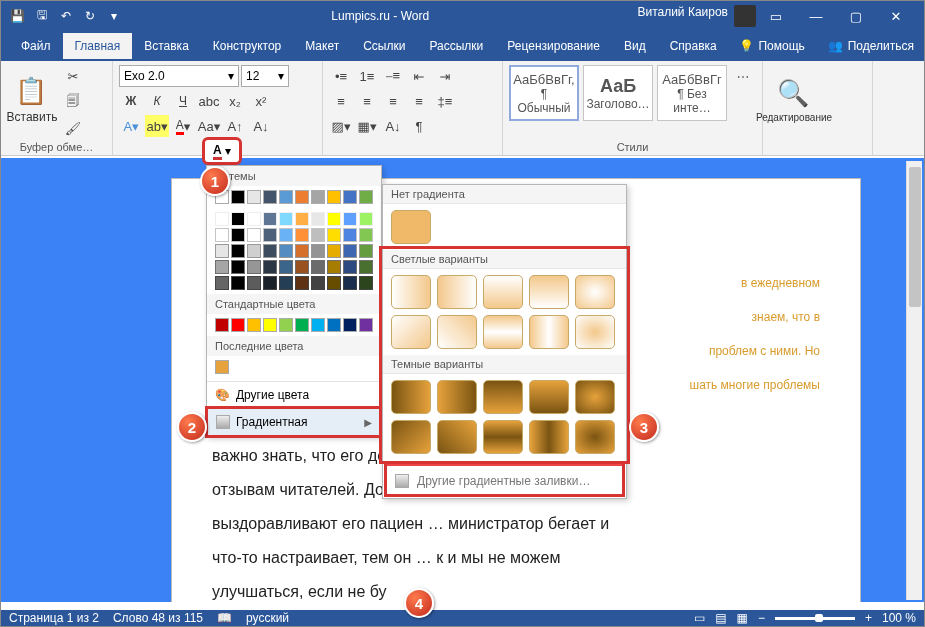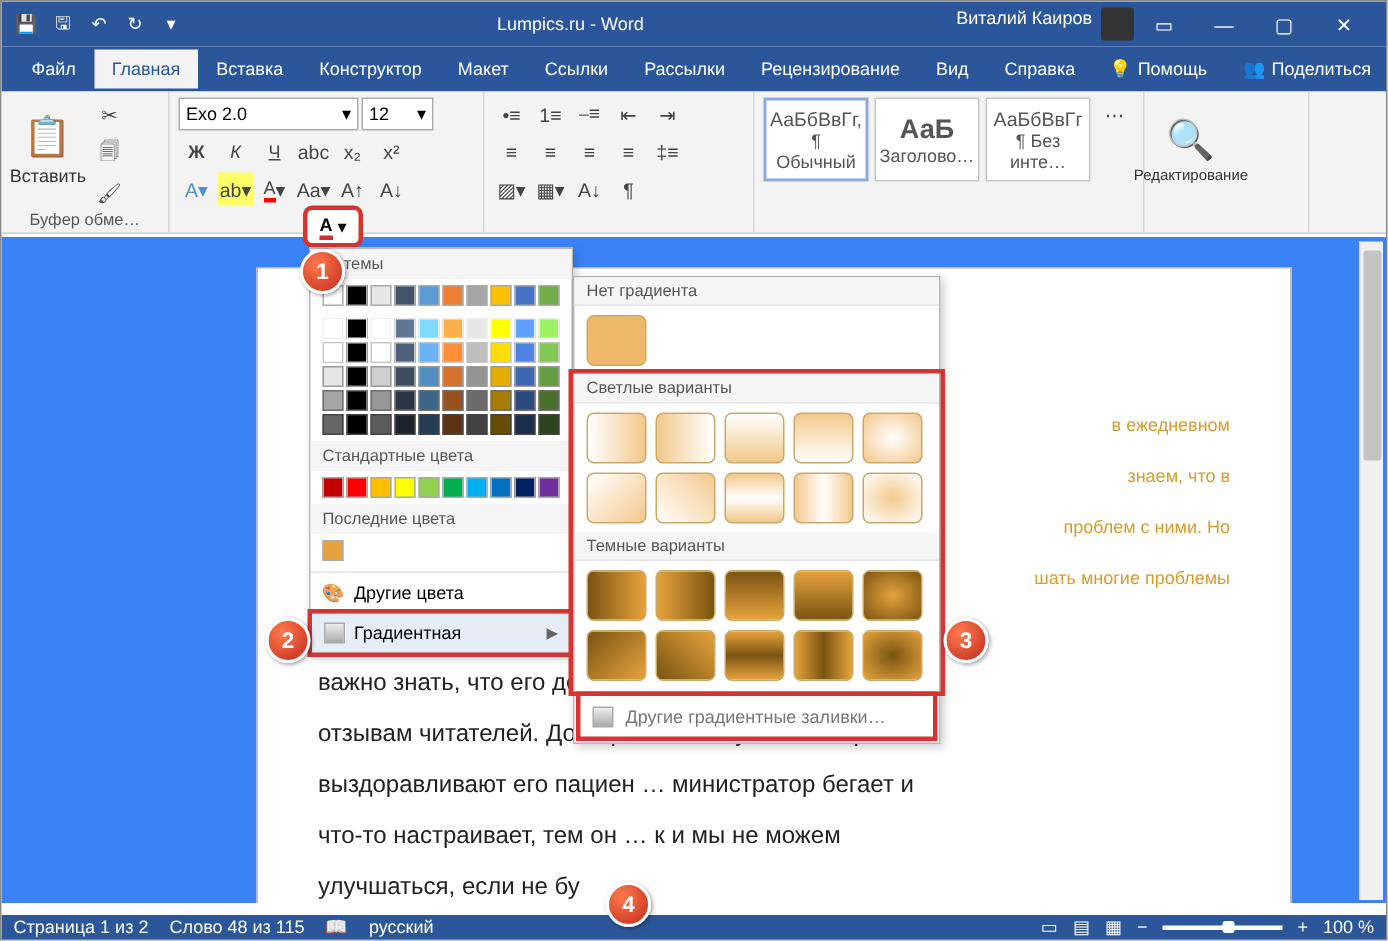--- a/index.html
+++ b/index.html
@@ -49,21 +49,21 @@
 .colordd .row .arrow{margin-left:auto;font-size:10px;color:#666}
 .lastsw{padding:4px 8px}
 .lastsw .sw{width:14px;height:14px;border:1px solid #aaa;background:#e6a23c;display:inline-block}
 
 
 .gradpanel{position:absolute;left:381px;top:183px;width:245px;background:#fff;border:1px solid #b6b6b6;box-shadow:2px 2px 6px rgba(0,0,0,.2);z-index:25}
 .gradpanel .sec{padding:3px 8px;font-size:11px;color:#555;background:#f5f5f5;border-bottom:1px solid #e6e6e6}
 .gradpanel .thumbs{padding:6px 8px;display:grid;grid-template-columns:repeat(5,40px);gap:6px}
 .gradpanel .thumb{width:40px;height:34px;border:1px solid #c9a968;border-radius:5px}
 .gradpanel .single{padding:6px 8px}
-.gradpanel .bottom{padding:8px 10px;border-top:1px solid #ef4444;font-size:12px;color:#777;display:flex;align-items:flex-end;gap:8px;outline:3px solid #d63333;outline-offset:-2px;margin:2px}
+.gradpanel .bottom{padding:8px 10px;border-top:4px solid #ef4444;font-size:12px;color:#777;display:flex;align-items:flex-end;gap:8px;outline:3px solid #d63333;outline-offset:-2px;margin:2px}
 .redframe{outline:3px solid #d63333;outline-offset:1px}
 .bubble{position:absolute;width:30px;height:30px;border-radius:50%;background:radial-gradient(circle at 35% 30%,#ff7a4d,#c22a1d);color:#fff;font-weight:bold;font-size:15px;display:flex;align-items:center;justify-content:center;border:2px solid #fff;box-shadow:1px 1px 3px rgba(0,0,0,.4);z-index:40}
 .scroll{position:absolute;right:2px;top:160px;width:16px;bottom:26px;background:#f0f0f0;border-left:1px solid #ddd}
 .scroll .thumb{position:absolute;left:2px;top:6px;width:12px;height:140px;background:#c4c4c4;border-radius:2px}
 </style>
 </head>
 <body>
 
 <div class="titlebar">
   <div class="qat">
@@ -195,20 +195,21 @@
           <span>Заголово…</span>
         </div>
       <div class="stylebox">
           <span style="font-size:13px">АаБбВвГг</span>
           <span>¶ Без инте…</span>
         </div>
       <div class="col" style="justify-content:center">
           <div class="smbtn">⋯</div>
         </div>
     </div>
+    <div class="label">Стили</div>
   </div>
   <div class="group" style="width:110px">
     <div class="body">
         <div class="bigbtn">
           <span class="ic">🔍</span>
           <span style="font-size:10px">Редактирование</span>
         </div>
       </div>
     <div class="label">&nbsp;</div>
   </div>

